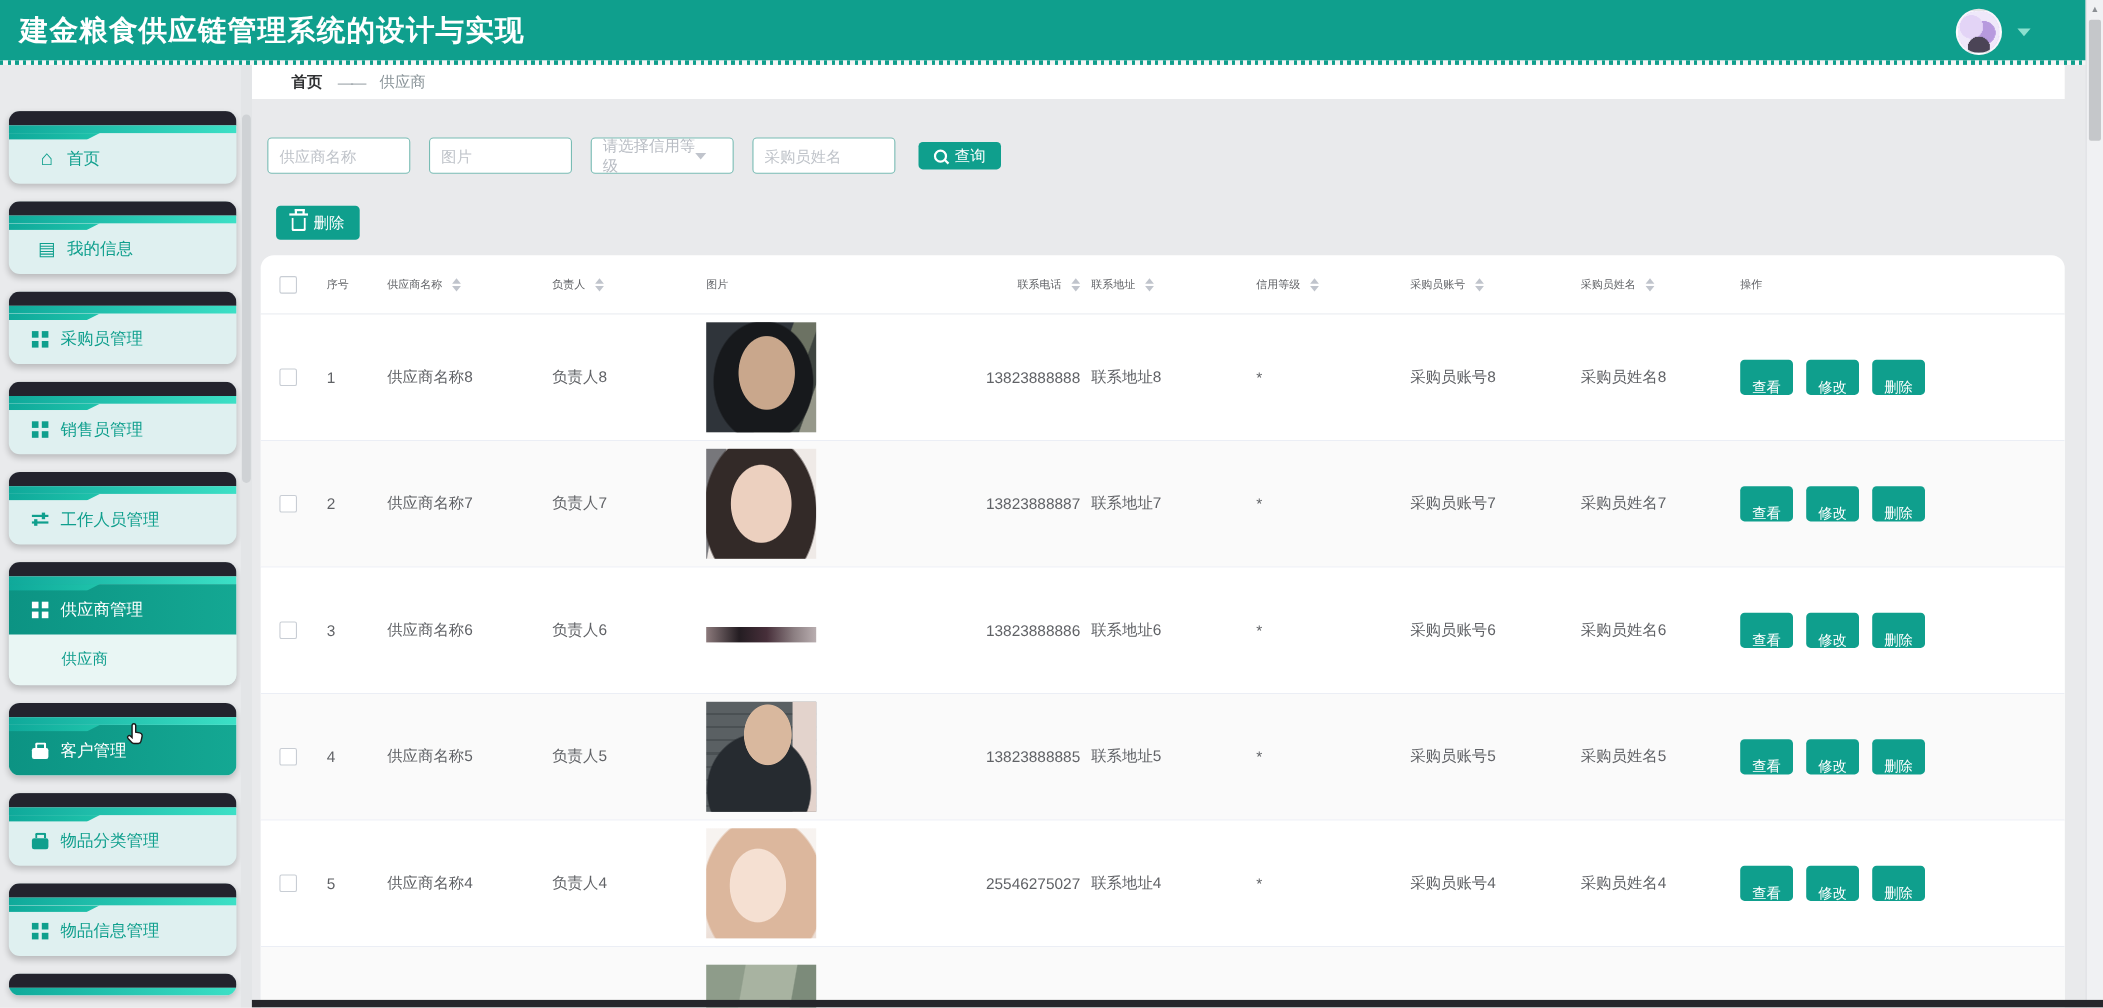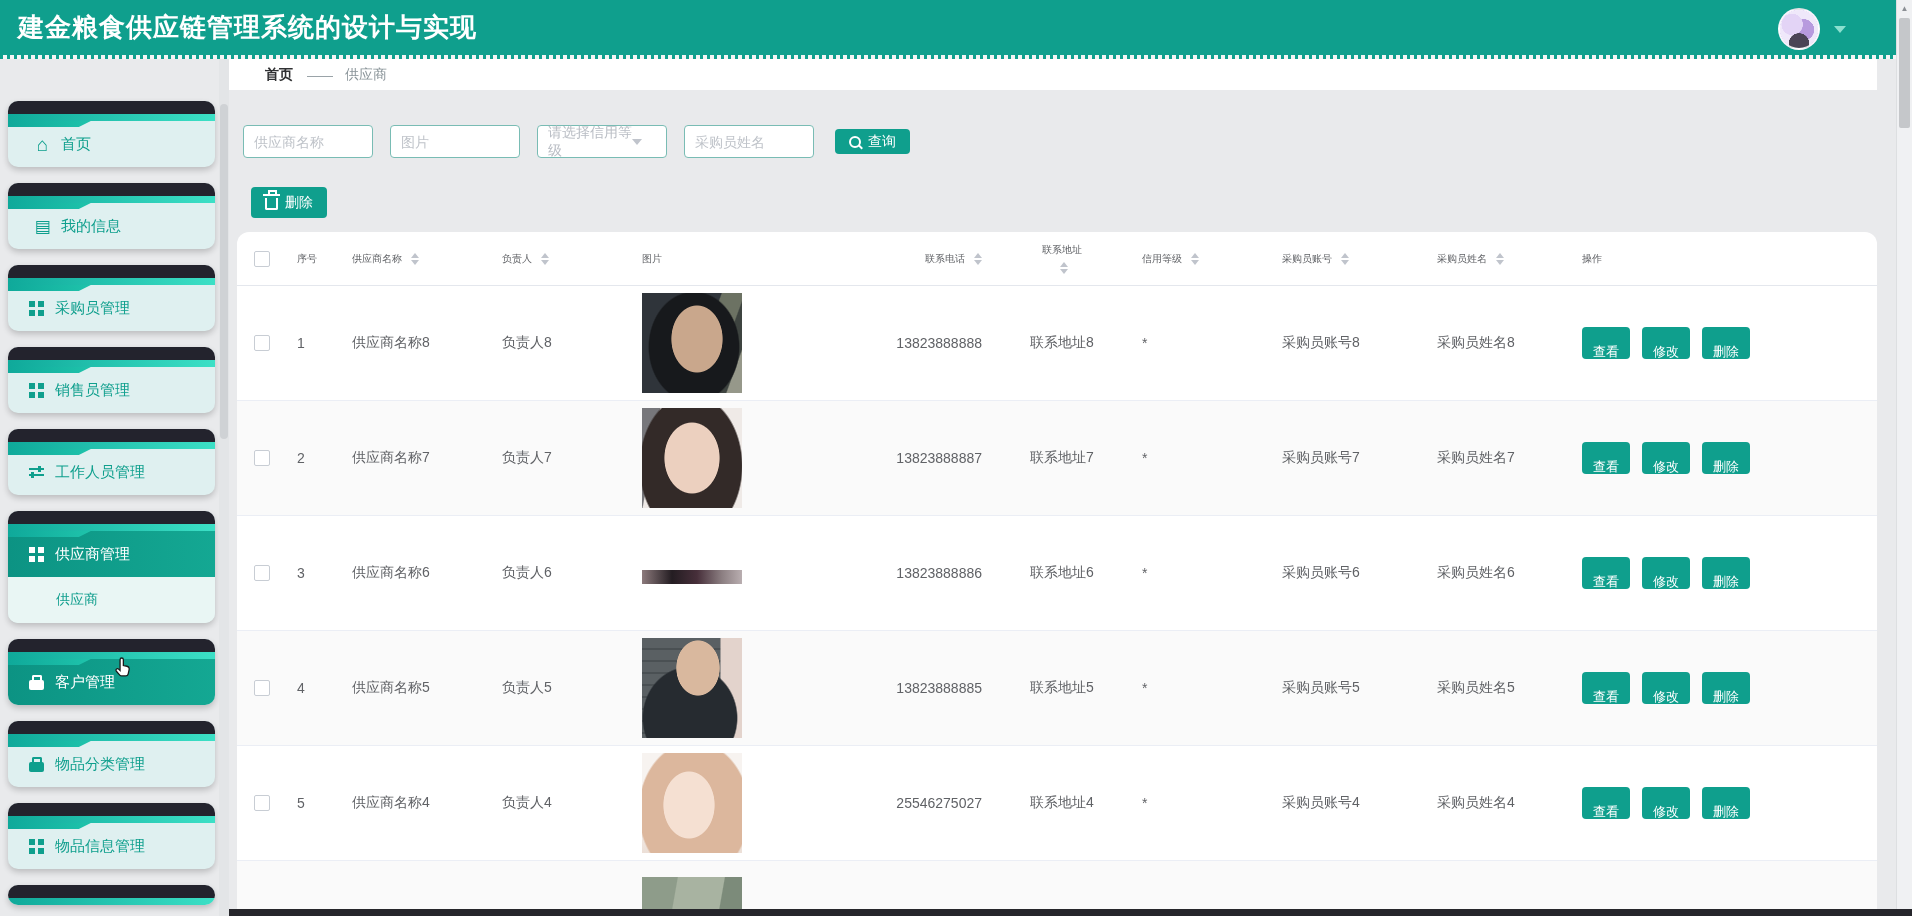--- a/index.html
+++ b/index.html
@@ -86,21 +86,21 @@
     border:2px solid #fff;border-bottom:none;}
   
   .card{background:#fff;border-radius:12px;margin:14px 20px 0 8px;overflow:hidden;min-height:700px;}
   .trow,.thead{display:flex;align-items:center;}
   .thead{height:53px;border-bottom:1px solid #e4e7ed;color:#606266;font-size:10px;}
   .trow{min-height:114px;border-bottom:1px solid #ebeef5;color:#606266;font-size:14px;background:#fff;}
   .trow.stripe{background:#fafafa;}
   .cell{box-sizing:border-box;padding-left:10px;flex:none;display:flex;align-items:center;gap:5px;}
   .c0{width:50px;justify-content:center;padding-left:0;}
   .c1{width:55px;}.c2{width:150px;}.c3{width:145px;}.c4{width:210px;padding-left:5px;}
-  .c5{width:135px;justify-content:flex-end;}.c6{width:150px;flex-direction:column;}.c7{width:140px;}.c8{width:155px;}.c9{width:145px;}
+  .c5{width:135px;justify-content:flex-end;}.c6{width:150px;}.c7{width:140px;}.c8{width:155px;}.c9{width:145px;}
   .c10{flex:1;}
   .cb{width:14px;height:14px;border:1px solid #c8cdd4;border-radius:2px;background:#fff;cursor:pointer;}
   .sort{display:inline-flex;flex-direction:column;gap:2px;margin-left:4px;}
   .sort i{width:0;height:0;border-left:4px solid transparent;border-right:4px solid transparent;}
   .sort .up{border-bottom:5px solid #c0c4cc;}
   .sort .dn{border-top:5px solid #c0c4cc;}
   .opbtn{background:#0f9f8d;color:#fff;border:none;border-radius:4px;height:31px;padding:16px 11px;
     font-size:13px;cursor:pointer;margin-right:7px;font-family:"Liberation Sans","DejaVu Sans",sans-serif;}
   
   .photo{width:100px;height:100px;flex:none;background-color:#ccc;}

